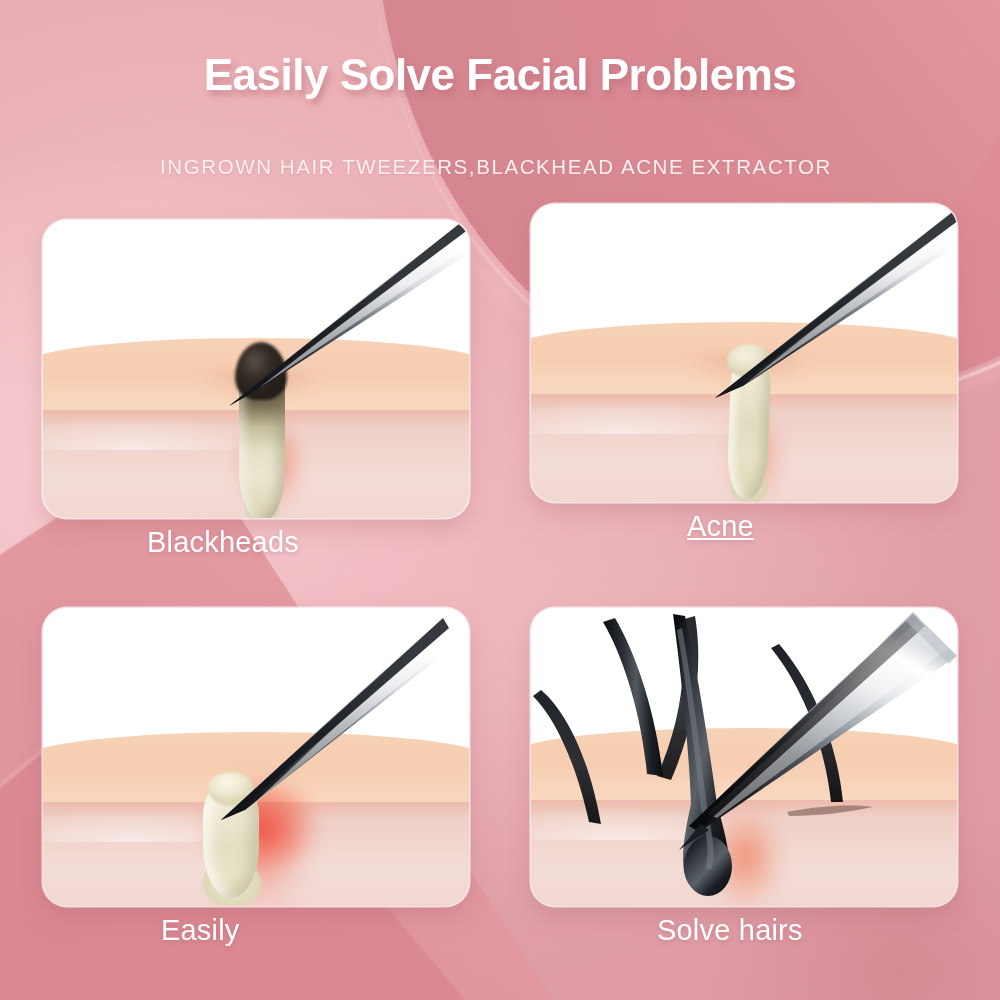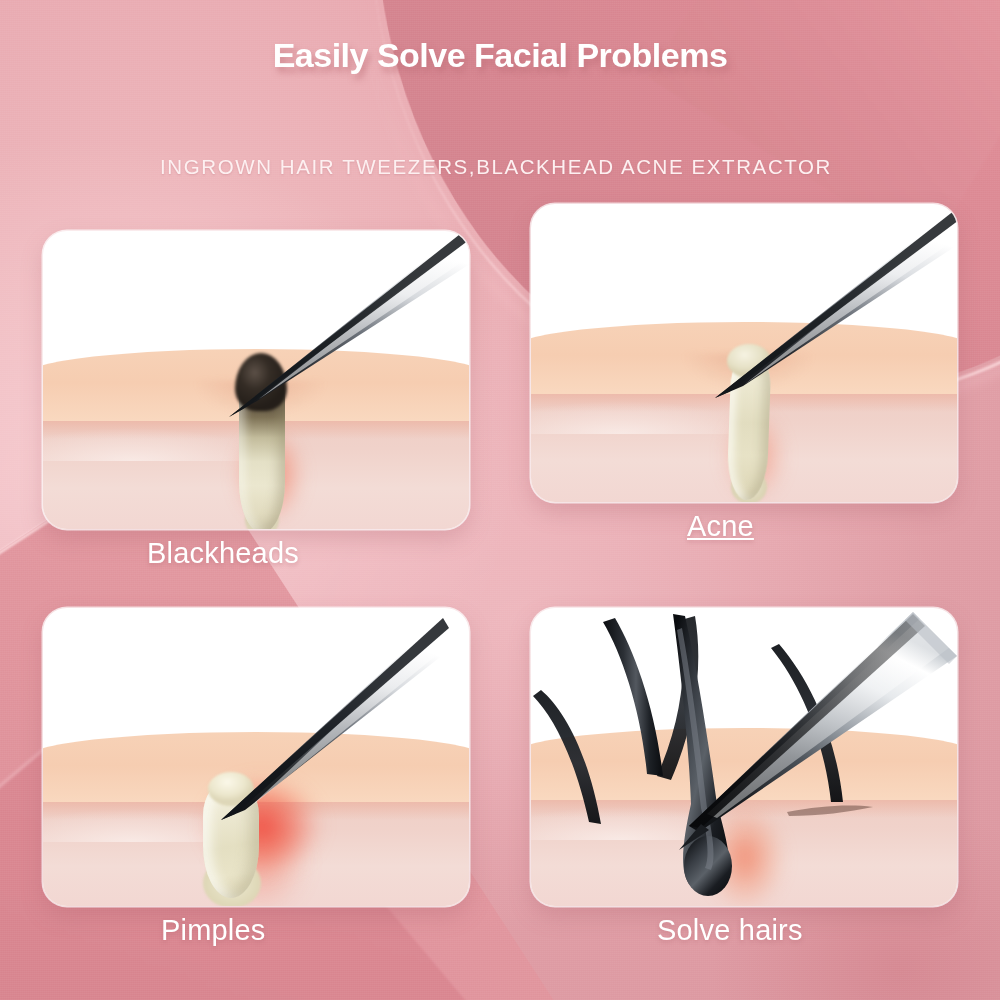--- a/index.html
+++ b/index.html
@@ -101,39 +101,39 @@
   
   .bg-grain{
     position:absolute; inset:0; opacity:.22; mix-blend-mode:overlay;
     background-image:
       repeating-linear-gradient(0deg,rgba(255,255,255,.10) 0 1px,rgba(0,0,0,.05) 1px 2px),
       repeating-linear-gradient(90deg,rgba(255,255,255,.07) 0 1px,rgba(0,0,0,.04) 1px 2px);
   }
 
   
   #page-title{
-    position:absolute; left:0; right:0; top:36px;
+    position:absolute; left:0; right:0; top:50px;
     text-align:center;
-    font-size:34px; font-weight:700; letter-spacing:-.5px;
+    font-size:44px; font-weight:700; letter-spacing:-.5px;
     color:#ffffff;
     text-shadow:3px 5px 6px rgba(185,105,115,.55);
   }
   #page-subtitle{
     position:absolute; left:0; right:8px; top:155px;
     text-align:center;
     font-size:20.5px; font-weight:300; letter-spacing:1.6px;
     color:#fdf0f1;
     text-shadow:0 1px 2px rgba(190,115,125,.35);
   }
 
   
   #grid{ position:absolute; left:0; top:0; width:1000px; height:1000px; }
 
   .cell{ position:absolute; }
-  .cell.c0{ left:43px;  top:220px;margin-top:11px; }
+  .cell.c0{ left:43px;  top:220px; }
   .cell.c1{ left:531px; top:204px; }
   .cell.c2{ left:43px;  top:608px; }
   .cell.c3{ left:531px; top:608px; }
 
   .card{
     position:relative;
     width:426px; height:298px;
     border-radius:24px;
     overflow:hidden;
     background:#ffffff;
@@ -436,21 +436,21 @@
                 <stop offset="1" stop-color="#ffffff" stop-opacity="0"></stop>
               </linearGradient>
             </defs>
             <path d="M 400 8 L 424 28 L 202 202 L 178 212 Z" fill="url(#nd2)"></path>
             <path d="M 406 12 L 422 24 L 206 200 Z" fill="url(#nd2b)"></path>
             <path d="M 400 10 L 406 20 L 192 206 L 178 212 Z" fill="#12151a" opacity=".85"></path>
           </svg>
         </div>
       </div>
     </div>
-    <div class="caption">Pimples</div>
+    <div class="caption">Easily</div>
   </div>
 
   <div class="cell c3">
     <div class="card">
       <div class="card-inner">
         <div class="skin-top"></div>
         <div class="skin-bot"></div>
         <div class="inflam"></div>
 
         <div class="hair" style="left:0;top:0;width:426px;height:298px;">

